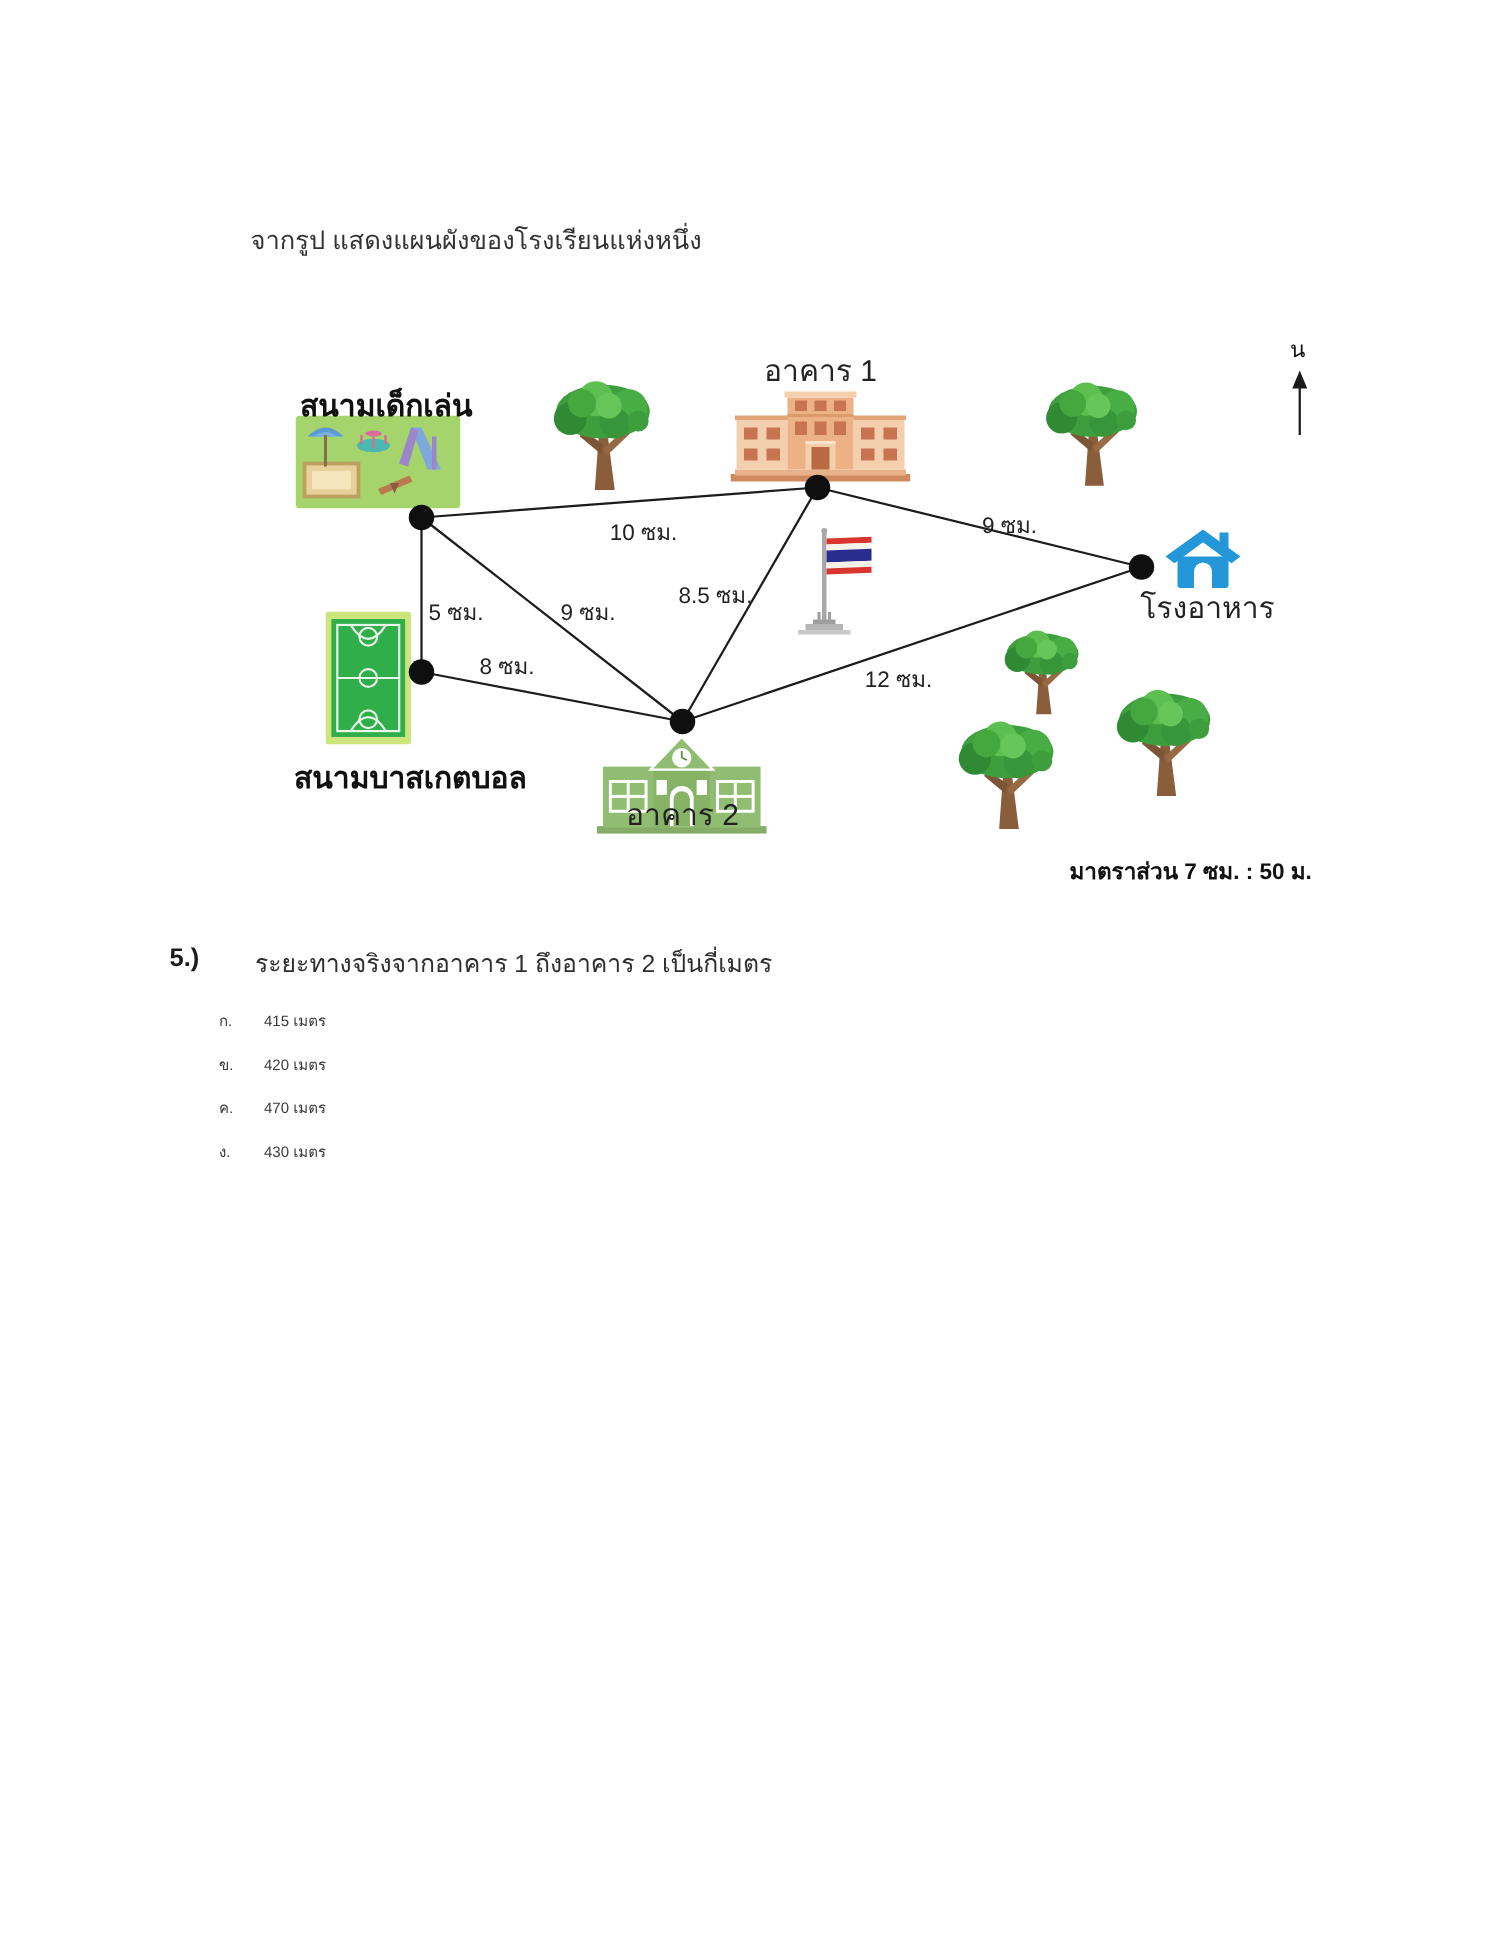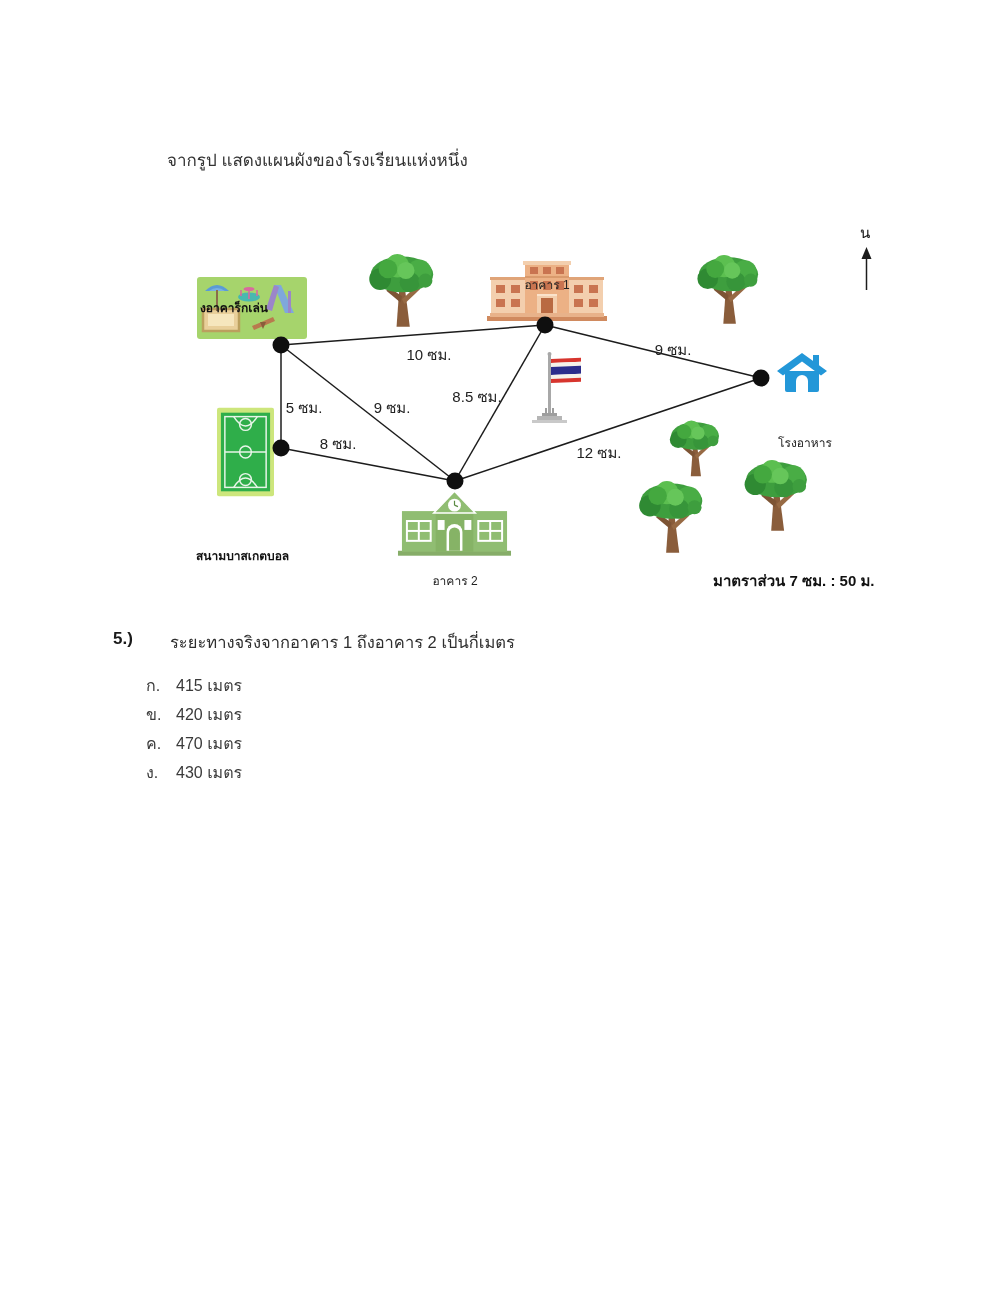--- a/index.html
+++ b/index.html
@@ -3,35 +3,35 @@
 <meta charset="utf-8">
 <style>
   html,body{margin:0;padding:0;background:#ffffff;}
   .page{
     position:relative;width:1000px;height:1135px;background:#ffffff;
     font-family:"Liberation Sans","DejaVu Sans",sans-serif;color:#2b2b2b;overflow:hidden;padding-left:24px;
   }
   .abs{position:absolute;white-space:nowrap;}
   .cx{transform:translateX(-50%);}
   .intro{left:167px;top:146px;font-size:17px;color:#333;}
-  .loc-label{font-size:12px;color:#222;margin-top:44px;}
+  .loc-label{font-size:20px;color:#222;}
   .loc-bold{font-weight:bold;color:#111;}
   .edge-label{font-size:15px;color:#222;text-align:right;}
   .edges-svg{position:absolute;left:0;top:0;z-index:1;pointer-events:none;}
   .icon{position:absolute;z-index:2;}
   .node{
     position:absolute;z-index:3;width:17px;height:17px;border-radius:50%;
     background:#0f0f0f;transform:translate(-50%,-50%);
   }
   .lbl{z-index:4;}
   .north-label{left:860px;top:221px;font-size:15px;color:#111;z-index:4;}
   .scale-label{left:713px;top:569px;font-size:15px;font-weight:600;color:#111;z-index:4;}
   .qnum{left:113px;top:629px;font-size:17px;font-weight:700;color:#1a1a1a;}
   .qtext{left:170px;top:629px;font-size:16.5px;color:#2e2e2e;}
-  .choice{left:146px;font-size:16px;color:#3a3a3a;cursor:pointer;}
+  .choice{left:146px;font-size:10px;color:#3a3a3a;cursor:pointer;}
   .choice .letter{display:inline-block;width:30px;}
   .footer-logo{position:absolute;left:697px;top:1252px;display:flex;align-items:center;z-index:5;}
   .logo-grid{
     width:30px;height:31px;display:grid;grid-template-columns:1fr 1fr;grid-template-rows:1fr 1fr;
     gap:1px;margin-right:3px;
   }
   .logo-cell{
     display:flex;align-items:center;justify-content:center;
     color:#fff;font-size:9px;font-weight:700;line-height:1;border-radius:1px;
   }
@@ -205,21 +205,21 @@
     <line x1="7.5" y1="44" x2="7.5" y2="9" stroke="#1c1c1c" stroke-width="1.5"></line>
     <polygon points="2.5,13 7.5,1 12.5,13" fill="#1c1c1c"></polygon>
   </svg>
 
   <div class="node" style="left:281px;top:345px"></div>
   <div class="node" style="left:545px;top:325px"></div>
   <div class="node" style="left:761px;top:378px"></div>
   <div class="node" style="left:281px;top:448px"></div>
   <div class="node" style="left:455px;top:481px"></div>
 
-  <div class="abs lbl loc-label loc-bold" style="left:200px;top:254px">งอาคาร็กเล่น</div>
+  <div class="abs lbl loc-label loc-bold" style="left:200px;top:254px">สนามเด็กเล่น</div>
   <div class="abs lbl loc-label cx" style="left:547px;top:231px">อาคาร 1</div>
   <div class="abs lbl loc-label cx" style="left:805px;top:389px">โรงอาหาร</div>
   <div class="abs lbl loc-label loc-bold" style="left:196px;top:502px">สนามบาสเกตบอล</div>
   <div class="abs lbl loc-label cx" style="left:455px;top:527px">อาคาร 2</div>
 
   <div class="abs lbl edge-label cx" style="left:429px;top:343px">10 ซม.</div>
   <div class="abs lbl edge-label cx" style="left:304px;top:396px">5 ซม.</div>
   <div class="abs lbl edge-label cx" style="left:392px;top:396px">9 ซม.</div>
   <div class="abs lbl edge-label cx" style="left:338px;top:432px">8 ซม.</div>
   <div class="abs lbl edge-label cx" style="left:477px;top:385px">8.5 ซม.</div>

